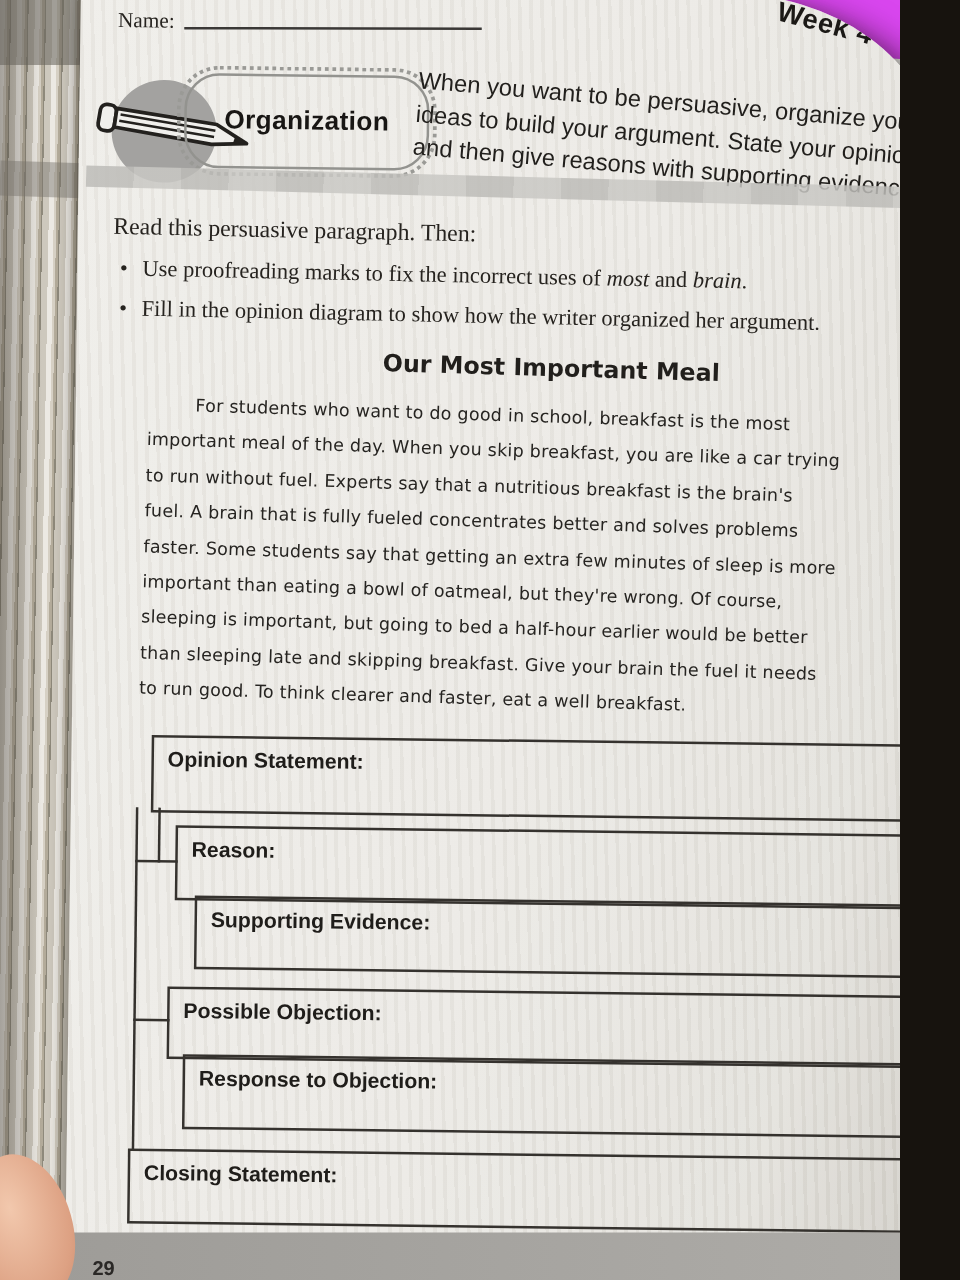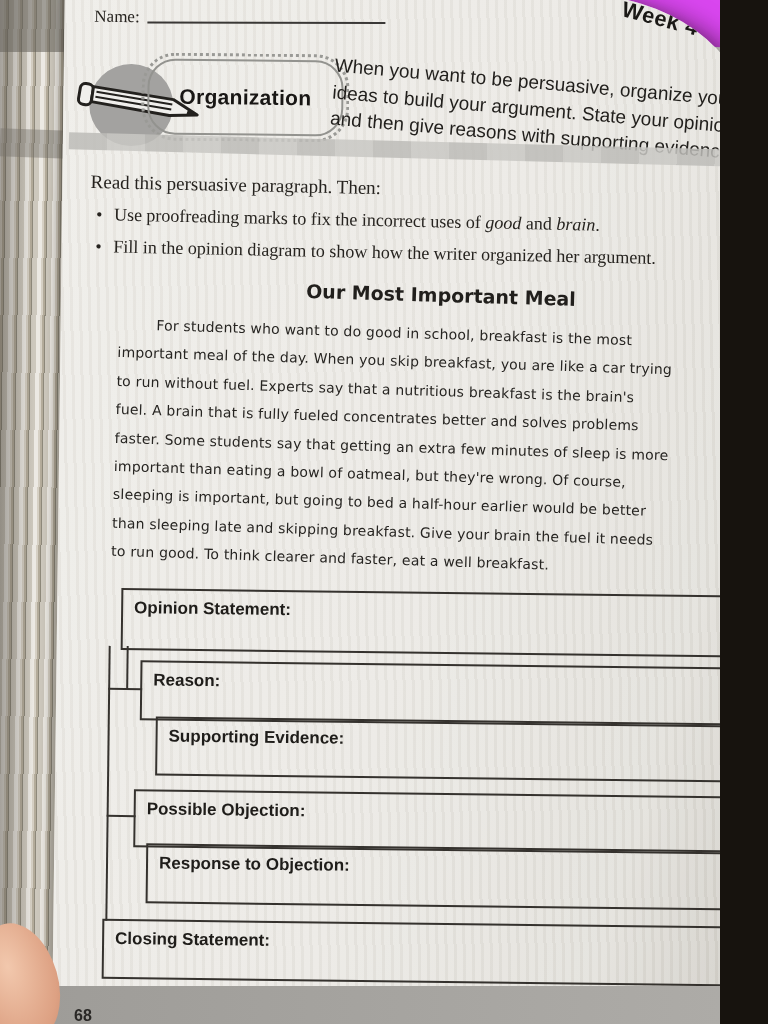--- a/index.html
+++ b/index.html
@@ -125,21 +125,21 @@
       <div>When you want to be persuasive, organize you</div>
       <div>ideas to build your argument. State your opinio</div>
       <div>and then give reasons with supporting evidence</div>
     </div>
 
     <div class="divider-band"></div>
 
     <div class="instructions">
       <div class="instr-heading">Read this persuasive paragraph. Then:</div>
       <ul class="instr-list">
-        <li class="b1"><span>Use proofreading marks to fix the incorrect uses of </span><span class="it">good</span><span> and </span><span class="it">brain</span><span>.</span></li>
+        <li class="b1"><span>Use proofreading marks to fix the incorrect uses of </span><span class="it">most</span><span> and </span><span class="it">brain</span><span>.</span></li>
         <li>Fill in the opinion diagram to show how the writer organized her argument.</li>
       </ul>
     </div>
 
     <div class="passage-title">Our Most Important Meal</div>
     <div class="passage">
       <div>For students who want to do good in school, breakfast is the most</div>
       <div>important meal of the day. When you skip breakfast, you are like a car trying</div>
       <div>to run without fuel. Experts say that a nutritious breakfast is the brain's</div>
       <div>fuel. A brain that is fully fueled concentrates better and solves problems</div>
@@ -169,15 +169,15 @@
     </div>
     <div class="box" style="left:92px;top:855px;width:586px;height:56px;">
       <div class="lbl">Response to Objection:</div>
     </div>
     <div class="box" style="left:49px;top:931px;width:623px;height:56px;">
       <div class="lbl">Closing Statement:</div>
     </div>
   </div>
 
   <div class="desk"></div>
-  <div class="page-number">68</div>
+  <div class="page-number">29</div>
   <div class="finger"></div>
 </div>
 
 </body></html>

